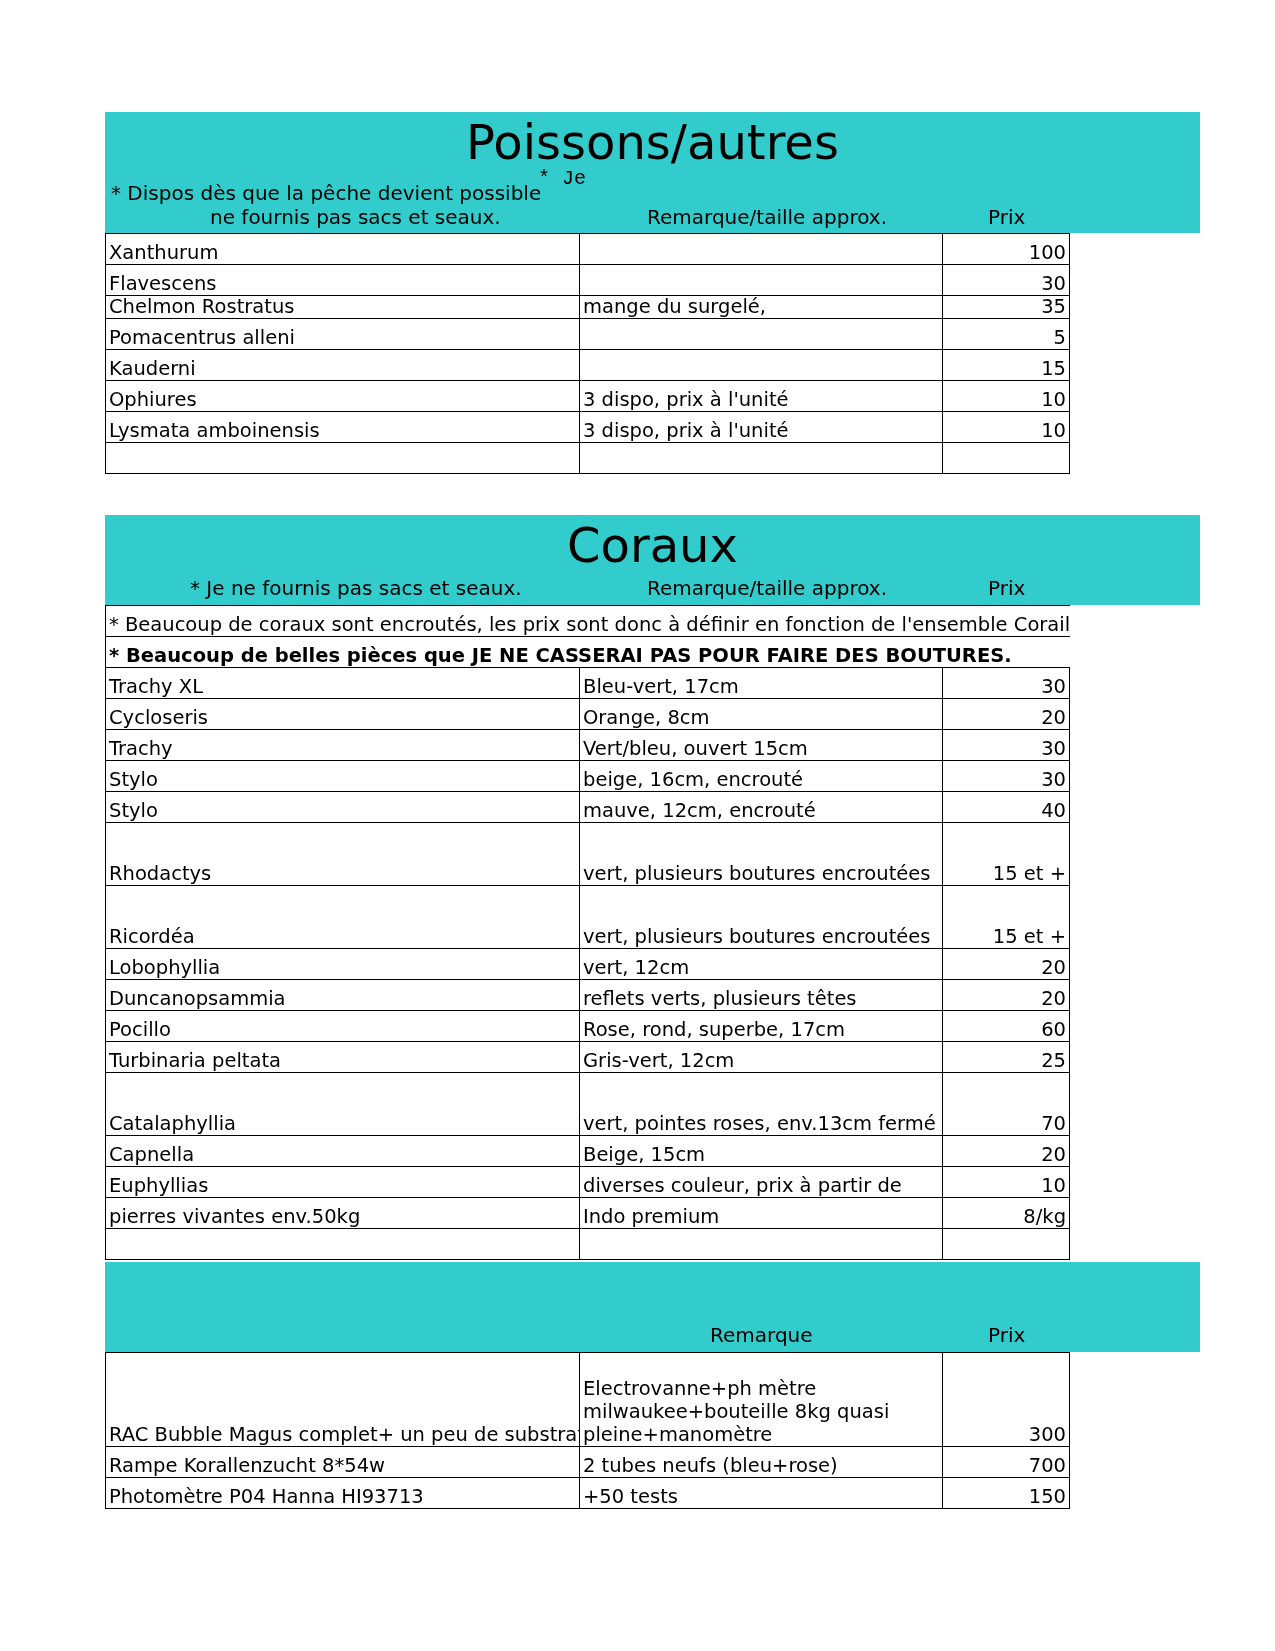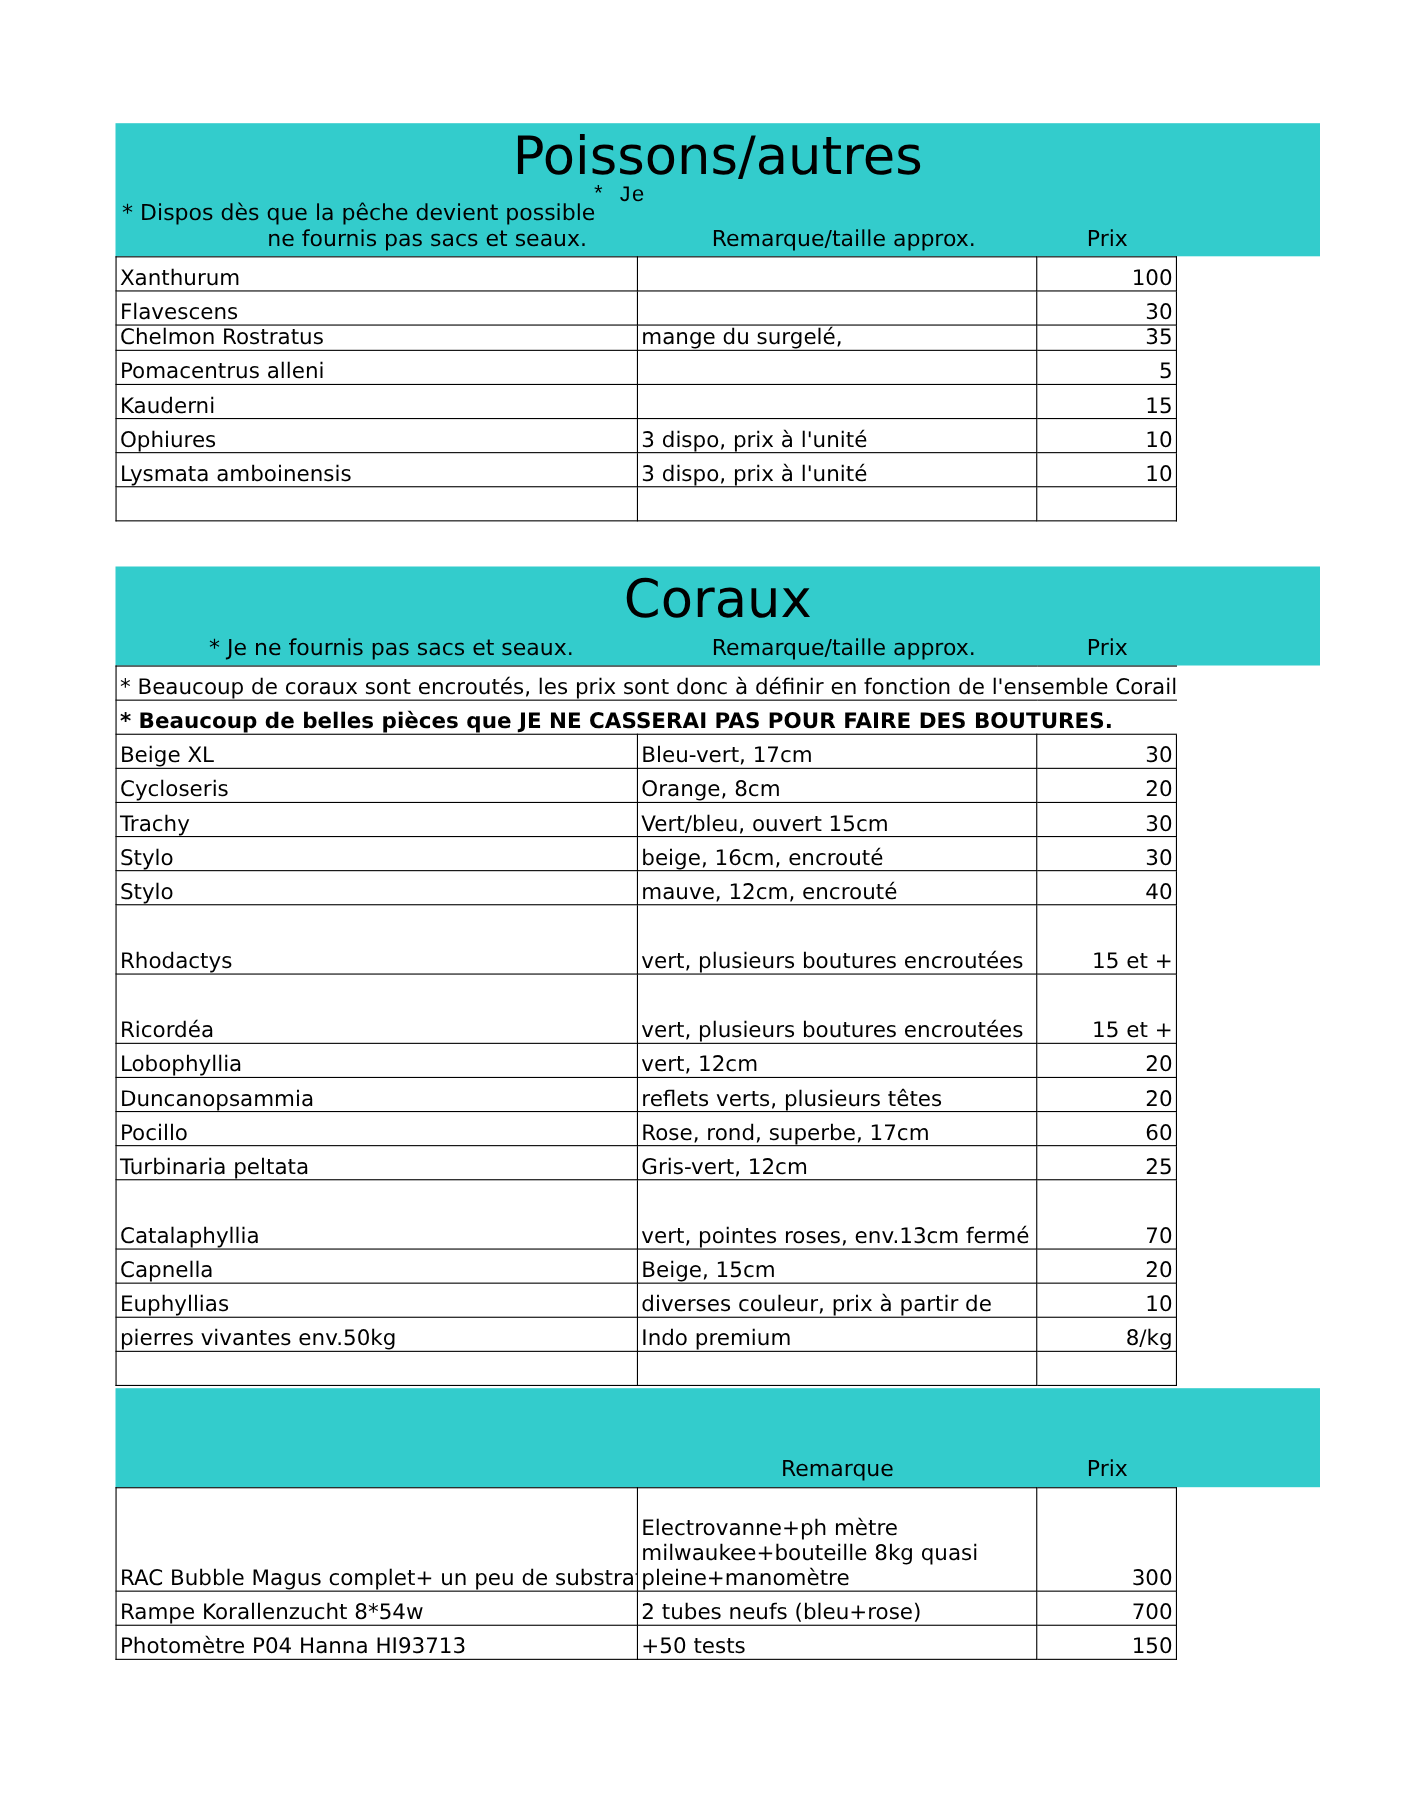--- a/index.html
+++ b/index.html
@@ -18,21 +18,21 @@
   .tbl td.note { white-space:nowrap; }
   .tbl td.bold { font-weight:bold; }
 </style>
 </head>
 <body>
 
 <div class="banner" style="top:112px;height:121px;">
   <div class="title" style="top:6px;">Poissons/autres</div>
   <div class="sub" style="left:6px;top:70px;">* Dispos dès que la pêche devient possible</div>
   <div class="sub" style="left:433px;top:56px;font-family:Liberation Mono, monospace;">* Je</div>
-  <div class="sub" style="left:105px;top:94px;margin-left:33px;">ne fournis pas sacs et seaux.</div>
+  <div class="sub" style="left:105px;top:94px;">ne fournis pas sacs et seaux.</div>
   <div class="sub" style="left:542px;top:94px;">Remarque/taille approx.</div>
   <div class="sub" style="left:883px;top:94px;">Prix</div>
 </div>
 
 <table class="tbl" style="top:233px;">
   <colgroup>
       <col class="c1">
       <col class="c2">
       <col class="c3">
     </colgroup>
@@ -96,21 +96,21 @@
   <tbody>
     <tr style="height:31px;">
       <td colspan="3" class="note" style="border-right:none;">* Beaucoup de coraux sont encroutés, les prix sont donc à définir en fonction de l'ensemble Corail/Cora</td>
     </tr>
     <tr style="height:31px;">
       <td colspan="3" class="note bold" style="border-right:none;">* Beaucoup de belles pièces que JE NE CASSERAI PAS POUR FAIRE DES BOUTURES.</td>
     </tr>
   </tbody>
   <tbody id="coraux-body">
       <tr style="height: 31px;">
-        <td>Beige XL</td>
+        <td>Trachy XL</td>
         <td>Bleu-vert, 17cm</td>
         <td class="p">30</td>
       </tr>
       <tr style="height: 31px;">
         <td>Cycloseris</td>
         <td>Orange, 8cm</td>
         <td class="p">20</td>
       </tr>
       <tr style="height: 31px;">
         <td>Trachy</td>

